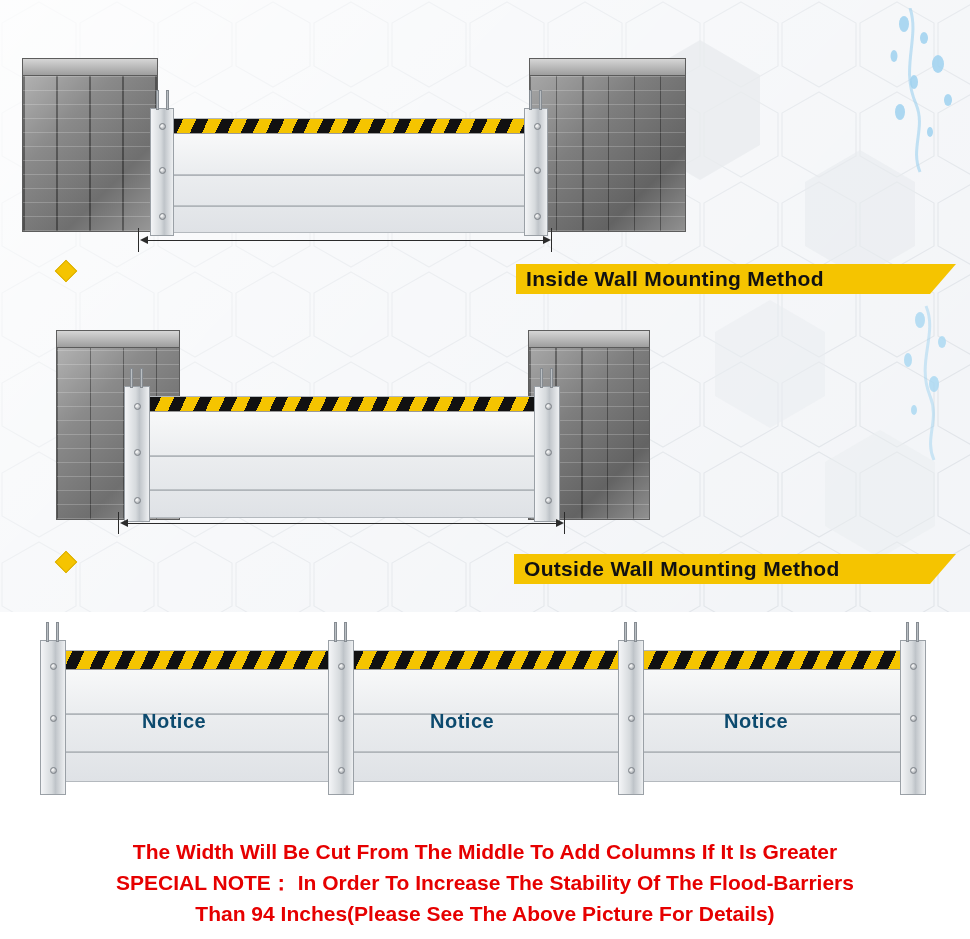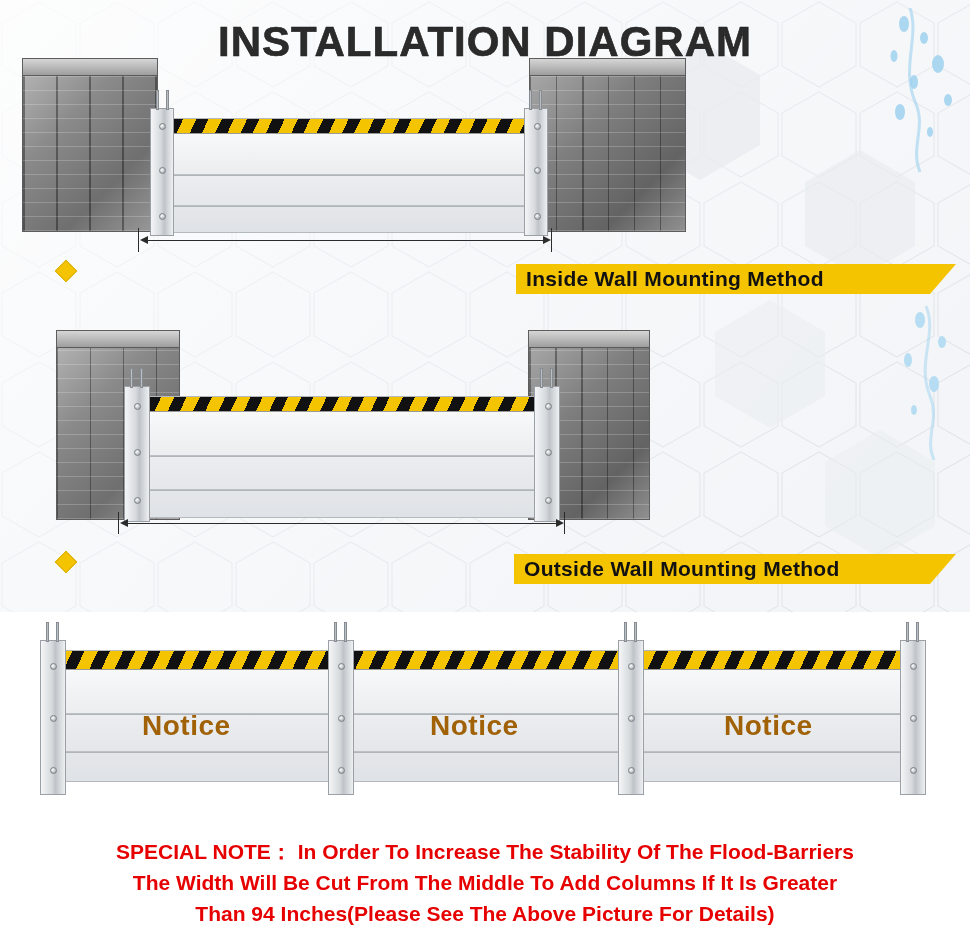--- a/index.html
+++ b/index.html
@@ -114,21 +114,21 @@
     letter-spacing:.3px;
   }
   .banner .tail{
     width:26px;height:30px;background:#f5c400;
     clip-path:polygon(0 0,100% 0,0 100%);
   }
 
   
   .bottomzone{position:absolute;left:0;top:612px;width:970px;height:327px;background:#fff;}
   .notice{
-    position:absolute;font-size:28px;font-weight:bold;color:#a16207;
+    position:absolute;font-size:20px;font-weight:bold;color:#0c4a6e;
     font-family:"Liberation Sans", sans-serif;letter-spacing:.5px;
   }
   .specialnote{
     position:absolute;left:0;top:836px;width:970px;text-align:center;
     color:#e60000;font-size:21px;font-weight:bold;line-height:31px;
     font-family:"Liberation Sans", sans-serif;
   }
 
   
   .splash{position:absolute;pointer-events:none;}
@@ -177,21 +177,20 @@
     <g fill="#a8d8f2" opacity="0.8">
       <ellipse cx="30" cy="20" rx="5" ry="8"></ellipse>
       <ellipse cx="52" cy="42" rx="4" ry="6"></ellipse>
       <ellipse cx="18" cy="60" rx="4" ry="7"></ellipse>
       <ellipse cx="44" cy="84" rx="5" ry="8"></ellipse>
       <ellipse cx="24" cy="110" rx="3" ry="5"></ellipse>
       <path d="M36 6 C48 34 26 62 40 96 C50 120 34 138 44 160" stroke="#93cdee" stroke-width="3" fill="none" opacity="0.55"></path>
     </g>
   </svg>
 
-  <div class="title">INSTALLATION DIAGRAM</div>
 
   <div>
 
     <div class="brick" style="left:22px;top:58px;width:136px;height:174px;">
       <div class="face"></div>
       <div class="top"></div>
     </div>
 
     <div class="brick" style="left:529px;top:58px;width:157px;height:174px;">
       <div class="face offset"></div>
@@ -322,18 +321,18 @@
     <div class="rod" style="left:634px;top:10px;height:20px;"></div>
     <div class="rod" style="left:906px;top:10px;height:20px;"></div>
     <div class="rod" style="left:916px;top:10px;height:20px;"></div>
 
     <div class="notice" style="left:142px;top:98px;">Notice</div>
     <div class="notice" style="left:430px;top:98px;">Notice</div>
     <div class="notice" style="left:724px;top:98px;">Notice</div>
   </div>
 
   <div class="specialnote">
+    <div>The Width Will Be Cut From The Middle To Add Columns If It Is Greater</div>
     <div>SPECIAL NOTE：  In Order To Increase The Stability Of The Flood-Barriers</div>
-    <div>The Width Will Be Cut From The Middle To Add Columns If It Is Greater</div>
     <div>Than 94 Inches(Please See The Above Picture For Details)</div>
   </div>
 
 </div>
 
 </body></html>

